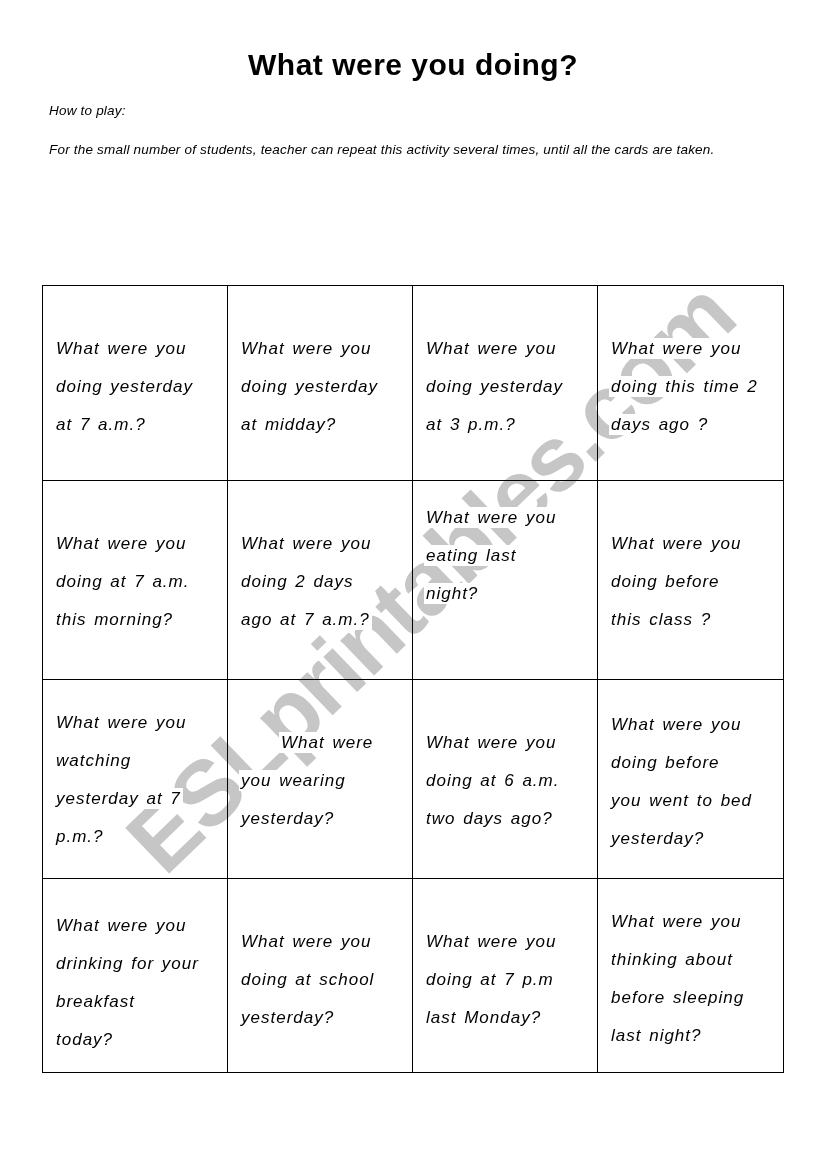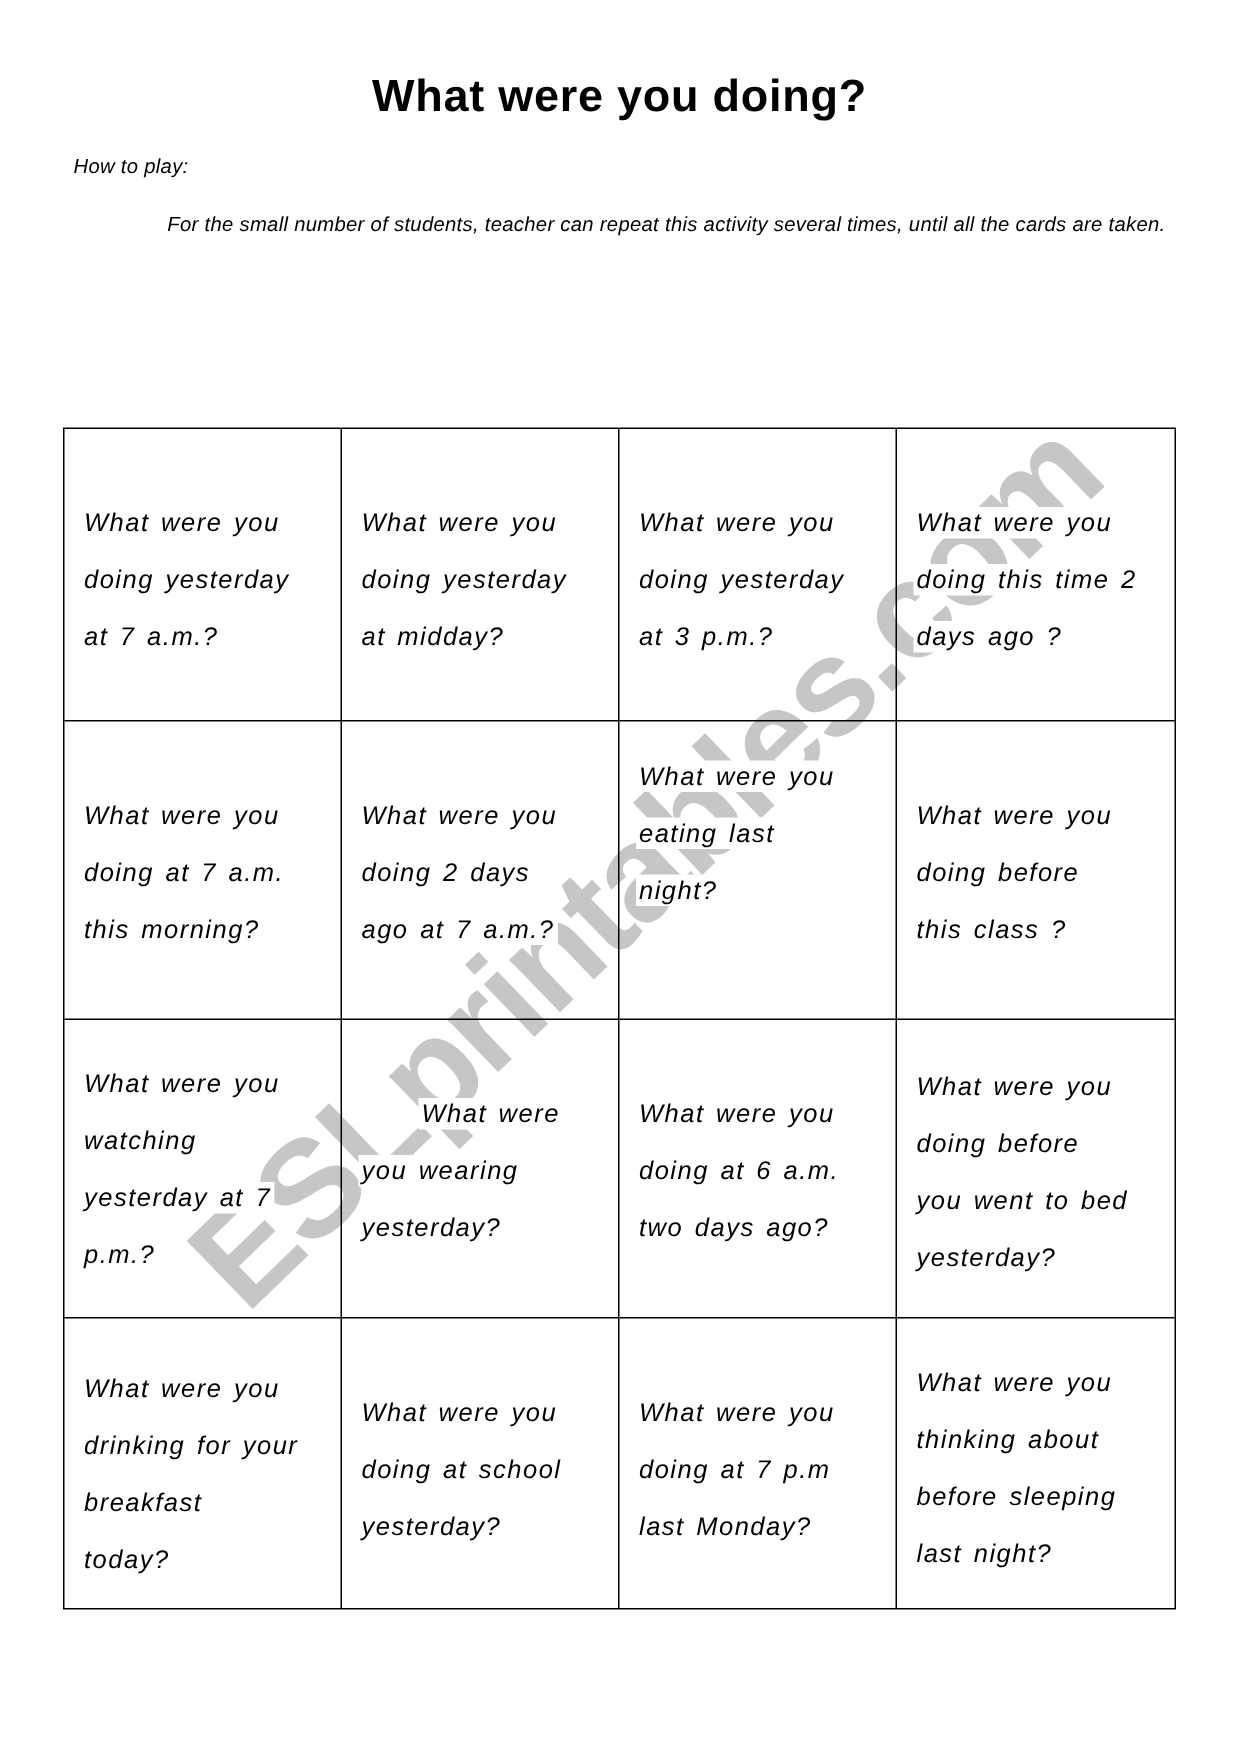--- a/index.html
+++ b/index.html
@@ -50,21 +50,21 @@
     top: 99px;
     width: 728px;
     font-size: 13.5px;
     line-height: 23px;
     letter-spacing: 0.2px;
     z-index: 1;
     font-style: italic;
   }
   .intro .howto { margin: 0 0 16px 0; }
   .intro .para  { margin: 0 0 8px 0; text-align: justify; }
-  .intro .para.last { text-align: right; }
+  .intro .para.last { text-align: left; }
   
   .cards {
     position: absolute;
     left: 42px;
     top: 285px;
     width: 742px;
     height: 788px;
     display: grid;
     grid-template-columns: repeat(4, 1fr);
     grid-template-rows: 195px 199px 199px auto;

